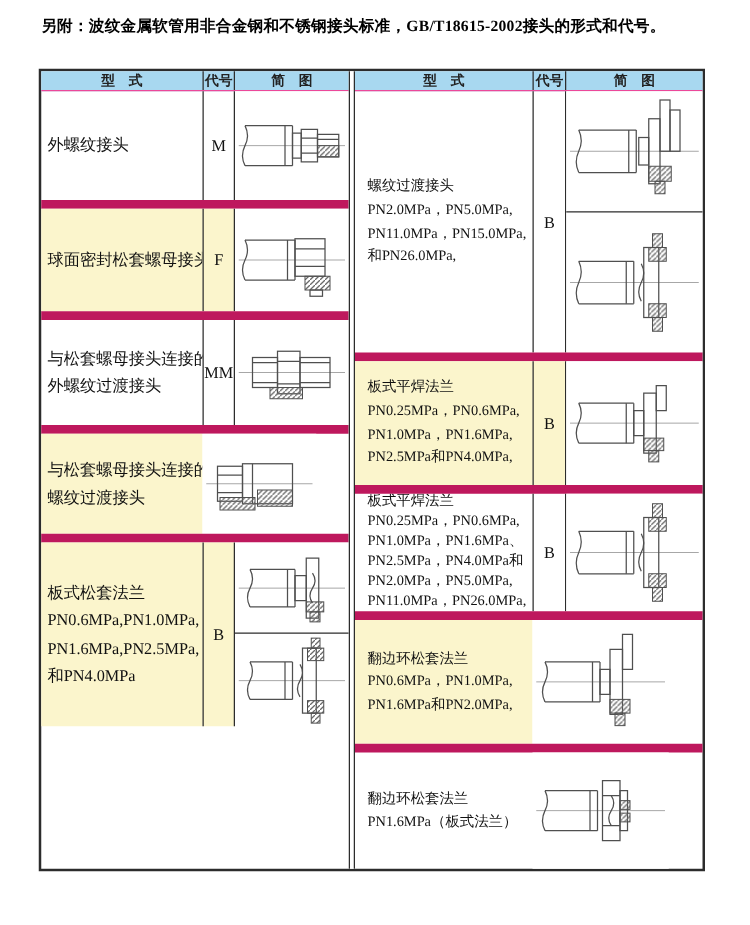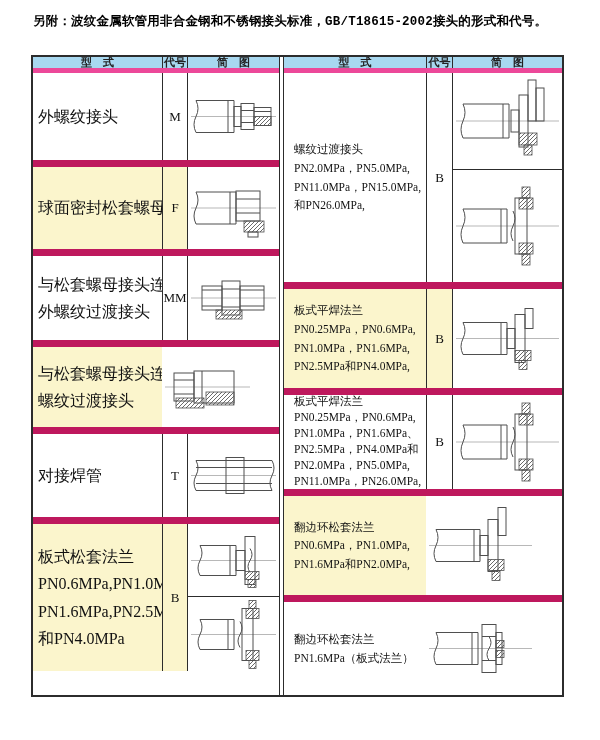--- a/index.html
+++ b/index.html
@@ -3,35 +3,35 @@
 <meta charset="utf-8">
 <style>
   html,body{margin:0;padding:0;}
   body{
     width:600px;height:740px;position:relative;background:#ffffff;
     font-family:"Liberation Serif","DejaVu Serif",serif;color:#111;
     overflow:hidden;
   }
   .title{
     position:absolute;left:33px;top:13px;width:540px;
-    font-family:Liberation Mono, monospace;
+    font-family:Liberation Serif, serif;
     font-weight:bold;font-size:12.5px;letter-spacing:.2px;color:#000;
   }
   .tbl{
     position:absolute;left:31px;top:55px;display:flex;
     border:2px solid #2c2c2c;background:#fff;
   }
   .half{display:flex;flex-direction:column;}
   .gap{width:5px;box-sizing:border-box;border-left:1px solid #2c2c2c;border-right:1px solid #2c2c2c;background:#fff;}
-  .hdr{display:flex;height:16px;box-sizing:border-box;background:var(--blue,#a8d8f0);border-bottom:5px solid #ec4899;}
+  .hdr{display:flex;height:16px;box-sizing:border-box;background:var(--blue,#a8d8f0);border-bottom:1px solid #ec4899;}
   .hdr .hc{display:flex;align-items:center;justify-content:center;font-size:11px;font-weight:bold;color:#222;box-sizing:border-box;}
   .row{display:flex;box-sizing:border-box;}
   .row + .row{border-top:7px solid #be185d;}
   .cell{box-sizing:border-box;}
-  .type{display:flex;align-items:center;font-size:16px;line-height:1.7;white-space:pre;overflow:hidden;}
+  .type{display:flex;align-items:center;font-size:13px;line-height:1.7;white-space:pre;overflow:hidden;}
   .code{display:flex;align-items:center;justify-content:center;font-size:13px;border-left:1px solid #2c2c2c;border-right:1px solid #2c2c2c;}
   .diag{background:#fff;display:flex;flex-direction:column;}
   .sub{display:flex;align-items:center;justify-content:center;overflow:hidden;}
   .sub + .sub{border-top:1px solid #2c2c2c;}
   
   .lt .type{width:129px;padding-left:5px;}
   .lt .code{width:26px;}
   .lt .diag{width:91px;}
   .rt .type{width:142px;padding-left:10px;font-size:11.5px;line-height:1.62;}
   .rt .code{width:27px;}
@@ -154,40 +154,20 @@
                 <rect x="32" y="27" width="40" height="32"></rect>
                 <line x1="40" y1="27" x2="40" y2="59"></line>
                 <rect class="h" x="14" y="54" width="28" height="10"></rect>
                 <rect class="h" x="44" y="48" width="28" height="13"></rect>
               </g>
             </svg>
           </div>
         </div>
     </div>
 
-    <div class="row" style="height:90px">
-      <div class="cell type">对接焊管</div>
-      <div class="cell code">T</div>
-      <div class="cell diag">
-          <div class="sub" style="flex:1">
-            <svg width="91" height="89" viewBox="0 0 91 89">
-              <g class="d">
-                <line class="c" x1="3" y1="44.5" x2="88" y2="44.5"></line>
-                <line x1="8" y1="29.5" x2="84" y2="29.5"></line>
-                <line x1="8" y1="59.5" x2="84" y2="59.5"></line>
-                <line x1="8" y1="36.5" x2="84" y2="36.5"></line>
-                <line x1="8" y1="52.5" x2="84" y2="52.5"></line>
-                <path d="M8 29.5 q4 7.5 0 15 t0 15"></path>
-                <path d="M84 29.5 q4 7.5 0 15 t0 15"></path>
-                <rect x="38" y="26.5" width="18" height="36"></rect>
-              </g>
-            </svg>
-          </div>
-        </div>
-    </div>
 
     <div class="row hl" style="height:154px">
       <div class="cell type">板式松套法兰
 PN0.6MPa,PN1.0MPa,
 PN1.6MPa,PN2.5MPa,
 和PN4.0MPa</div>
       <div class="cell code">B</div>
       <div class="cell diag">
         <div class="sub" style="height:88px">
             <svg width="91" height="87" viewBox="0 0 91 87">

